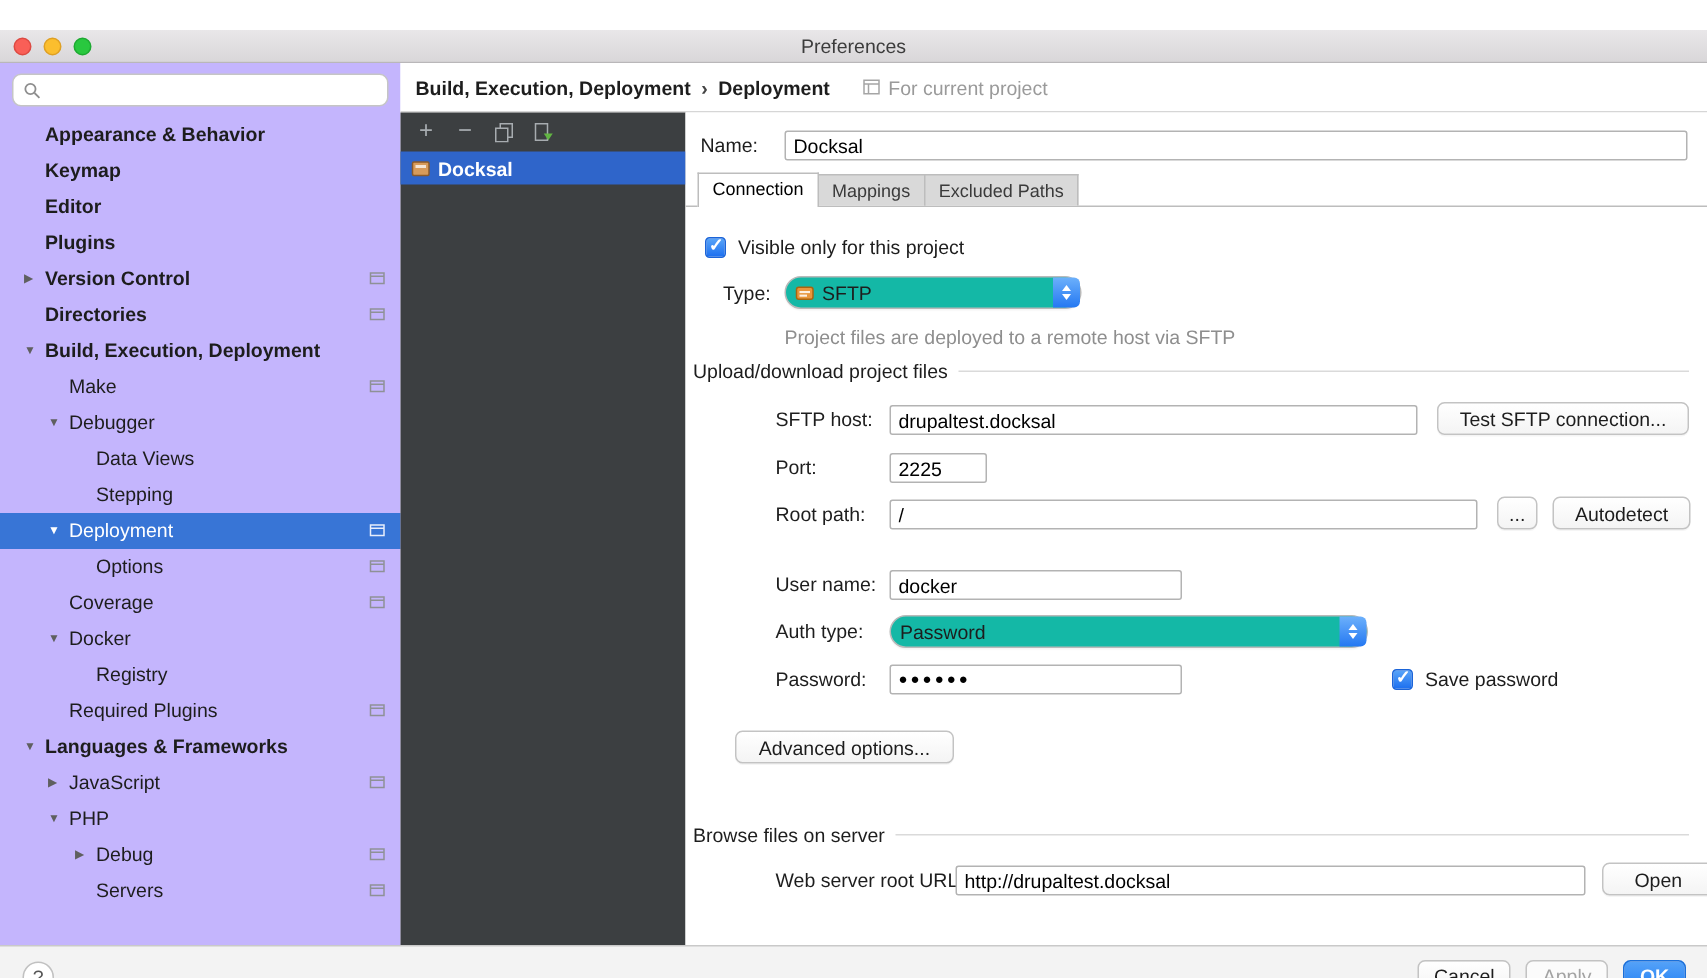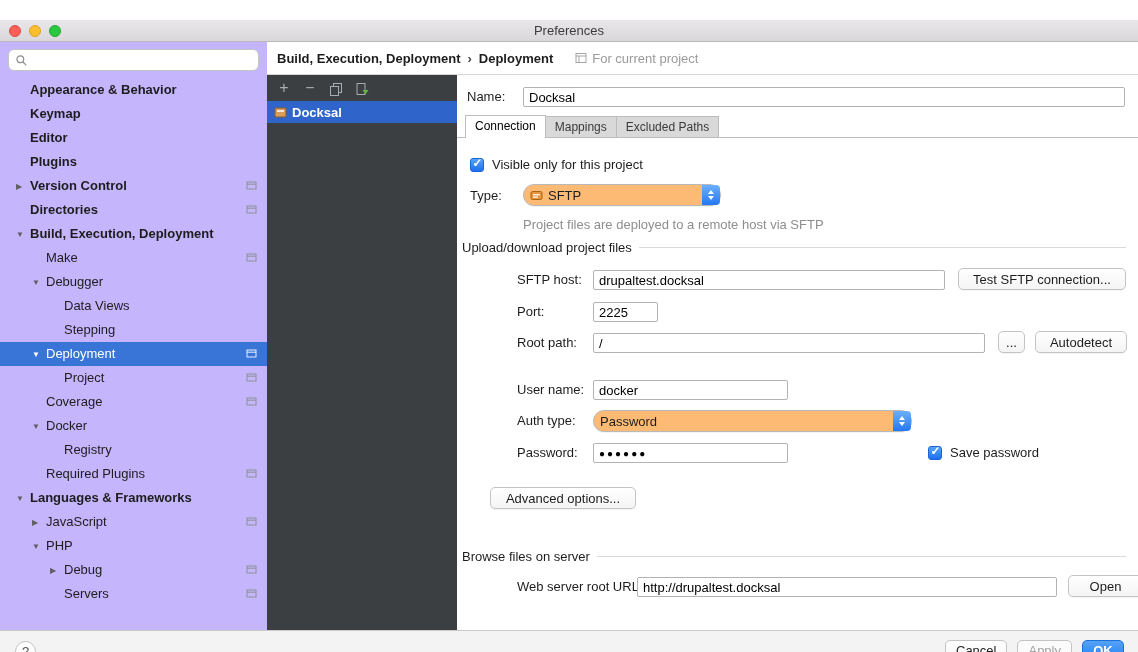--- a/index.html
+++ b/index.html
@@ -68,21 +68,21 @@
   .tab { height:21px; line-height:20px; padding:0 9px; font-size:12px; background:#d9d9d9;
     border:1px solid #bdbdbd; border-bottom:none; margin-right:-1px; color:#3a3a3a; }
   .tab.active { background:#fff; height:23px; margin-bottom:-1px; z-index:2; color:#000; }
 
   .cb { position:absolute; width:14px; height:14px; border-radius:3px;
     background:linear-gradient(#58a4f8,#1d70f0); border:1px solid #1b64d8; }
   .cb.checked::after { content:"✓"; position:absolute; left:1.5px; top:-3px; color:#fff;
     font-size:12px; font-weight:bold; }
   .cblabel { position:absolute; height:22px; line-height:22px; white-space:nowrap; }
 
-  .popup { position:absolute; height:22px; background:#fdba74; border:1px solid #b9b9b9;
+  .popup { position:absolute; height:22px; background:#14b8a6; border:1px solid #b9b9b9;
     border-radius:11px; display:flex; align-items:center; padding:0 22px 0 6px;
     box-shadow:0 1px 1px rgba(0,0,0,0.05); }
   .popup .pval { font-size:13px; }
   .popup .picon { margin-right:5px; line-height:0; }
   .cap { position:absolute; right:0; top:0; bottom:0; width:18px;
     background:linear-gradient(#6cb0fb,#2478f2); border-radius:0 4px 4px 0;
     display:flex; flex-direction:column; align-items:center; justify-content:center; gap:2px; }
   .cap i { display:block; width:0; height:0; border-left:3.5px solid transparent; border-right:3.5px solid transparent; }
   .cap i.u { border-bottom:4px solid #fff; }
   .cap i.dn { border-top:4px solid #fff; }
@@ -187,21 +187,21 @@
       <div class="ti t1 sel">
           <span class="ar d"></span>
           <span class="lb">Deployment</span>
           <span class="sh"><svg width="11" height="11" viewBox="0 0 11 11">
               <rect x="1" y="2" width="9" height="7" fill="none" stroke="currentColor"></rect>
               <line x1="1" y1="4.2" x2="10" y2="4.2" stroke="currentColor"></line>
             </svg></span>
         </div>
       <div class="ti t2">
           <span class="ar"></span>
-          <span class="lb">Project</span>
+          <span class="lb">Options</span>
           <span class="sh"><svg width="11" height="11" viewBox="0 0 11 11">
               <rect x="1" y="2" width="9" height="7" fill="none" stroke="currentColor"></rect>
               <line x1="1" y1="4.2" x2="10" y2="4.2" stroke="currentColor"></line>
             </svg></span>
         </div>
       <div class="ti t1">
           <span class="ar"></span>
           <span class="lb">Coverage</span>
           <span class="sh"><svg width="11" height="11" viewBox="0 0 11 11">
               <rect x="1" y="2" width="9" height="7" fill="none" stroke="currentColor"></rect>
@@ -304,21 +304,21 @@
 
     <div class="tabbar">
       <span class="tab active">Connection</span>
       <span class="tab">Mappings</span>
       <span class="tab">Excluded Paths</span>
     </div>
 
     <span class="cb checked" style="left:13px; top:83px;"></span>
     <span class="cblabel" style="left:35px; top:79px;">Visible only for this project</span>
 
-    <span class="flabel" style="left:13px; top:110px;">Type:</span>
+    <span class="flabel" style="left:25px; top:110px;">Type:</span>
     <div class="popup" style="left:66px; top:109px; width:198px;">
       <span class="picon">
         <svg width="13" height="13" viewBox="0 0 13 13">
             <rect x="1" y="2.5" width="11" height="8" rx="1.5" fill="#e8963d" stroke="#a9640f"></rect>
             <rect x="3" y="5" width="7" height="1.4" fill="#fff" opacity="0.85"></rect>
             <rect x="3" y="7.4" width="5" height="1.4" fill="#fff" opacity="0.85"></rect>
           </svg>
       </span>
       <span class="pval">SFTP</span>
       <span class="cap">

